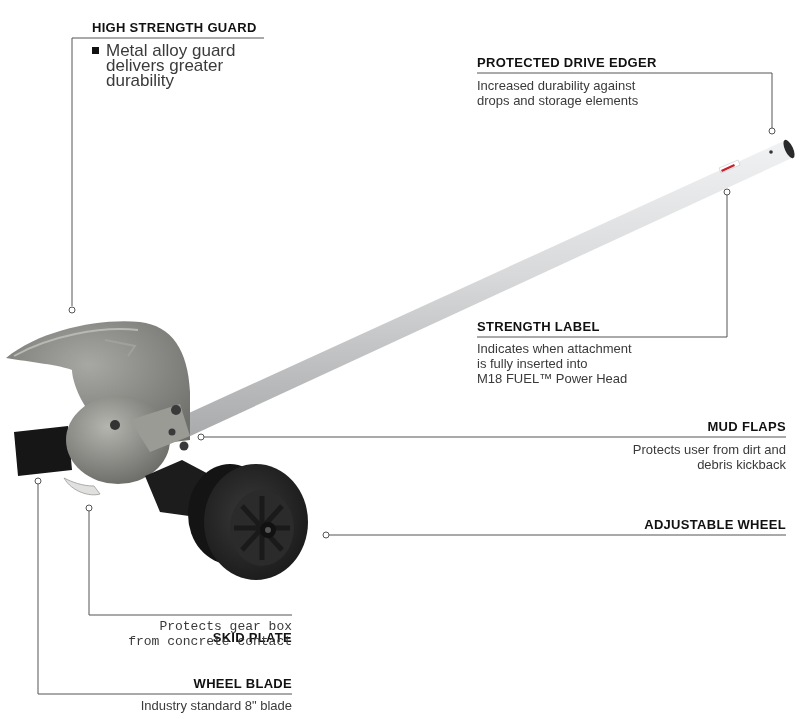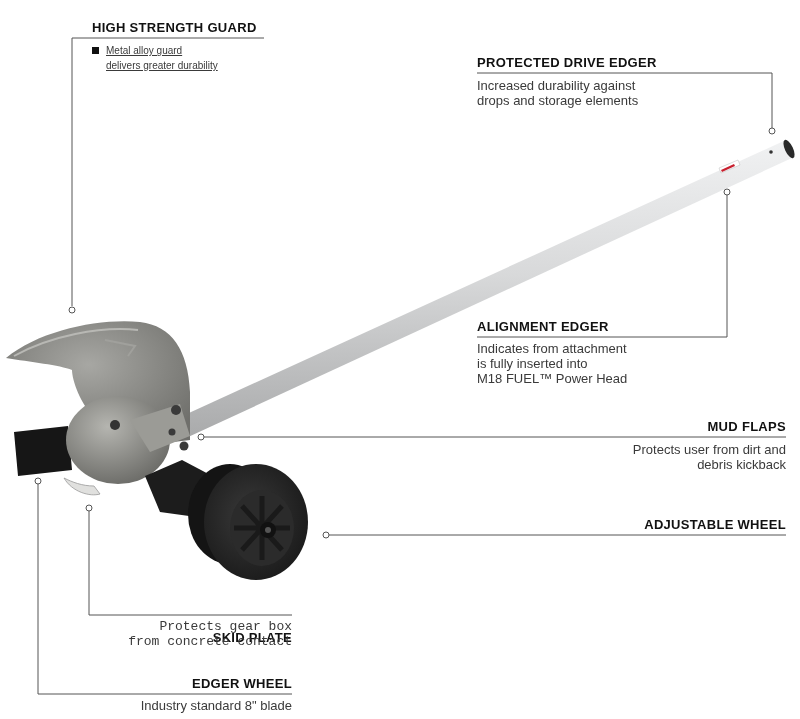--- a/index.html
+++ b/index.html
@@ -2,21 +2,21 @@
 <html><head>
 <meta charset="utf-8">
 <style>
   html, body { margin:0; padding:0; background:#ffffff; }
   body { width:800px; height:719px; position:relative; overflow:hidden; font-family:"Liberation Sans", sans-serif; color:#333; }
   .stage { position:absolute; left:0; top:0; width:800px; height:719px; }
   svg.art { position:absolute; left:0; top:0; }
   .title { position:absolute; font-weight:bold; font-size:13px; letter-spacing:0.3px; color:#111; white-space:nowrap; }
   .desc { position:absolute; font-size:13px; line-height:15px; color:#3a3a3a; white-space:pre-line; }
   .right { text-align:right; }
-  ul.bullets { position:absolute; margin:0; padding:0; list-style:none; font-size:10px; line-height:15px; color:#3a3a3a;text-decoration:underline; }
+  ul.bullets { position:absolute; margin:0; padding:0; list-style:none; font-size:17px; line-height:15px; color:#3a3a3a; }
   ul.bullets li { position:relative; padding-left:16px; margin-bottom:4px; white-space:pre-line; }
   ul.bullets li .sq { position:absolute; left:2px; top:4px; width:7px; height:7px; background:#111; }
 </style>
 </head>
 <body>
 
 <div class="stage">
 
   <svg class="art" width="800" height="719" viewBox="0 0 800 719">
     <defs>
@@ -104,31 +104,31 @@
   <div class="title" style="left:92px; top:20px;">HIGH STRENGTH GUARD</div>
   <ul class="bullets" style="left:90px; top:43px; width:190px;">
     <li><span class="sq"></span><span>Metal alloy guard
 delivers greater durability</span></li>
   </ul>
 
   <div class="title" style="left:477px; top:55px;">PROTECTED DRIVE EDGER</div>
   <div class="desc" style="left:477px; top:78px;">Increased durability against
 drops and storage elements</div>
 
-  <div class="title" style="left:477px; top:319px;">ALIGNMENT EDGER</div>
-  <div class="desc" style="left:477px; top:341px;">Indicates from attachment
+  <div class="title" style="left:477px; top:319px;">STRENGTH LABEL</div>
+  <div class="desc" style="left:477px; top:341px;">Indicates when attachment
 is fully inserted into
 M18 FUEL™ Power Head</div>
 
   <div class="title right" style="right:14px; top:419px;">MUD FLAPS</div>
   <div class="desc right" style="right:14px; top:442px;">Protects user from dirt and
 debris kickback</div>
 
   <div class="title right" style="right:14px; top:517px;text-align:right;">ADJUSTABLE WHEEL</div>
 
   <div class="title right" style="right:508px; top:630px;">SKID PLATE</div>
   <div class="desc right" style="right:508px; top:619px;font-family:Liberation Mono, monospace;">Protects gear box
 from concrete contact</div>
 
-  <div class="title right" style="right:508px; top:676px;">EDGER WHEEL</div>
+  <div class="title right" style="right:508px; top:676px;">WHEEL BLADE</div>
   <div class="desc right" style="right:508px; top:698px;">Industry standard 8" blade</div>
 
 </div>
 
 </body></html>

